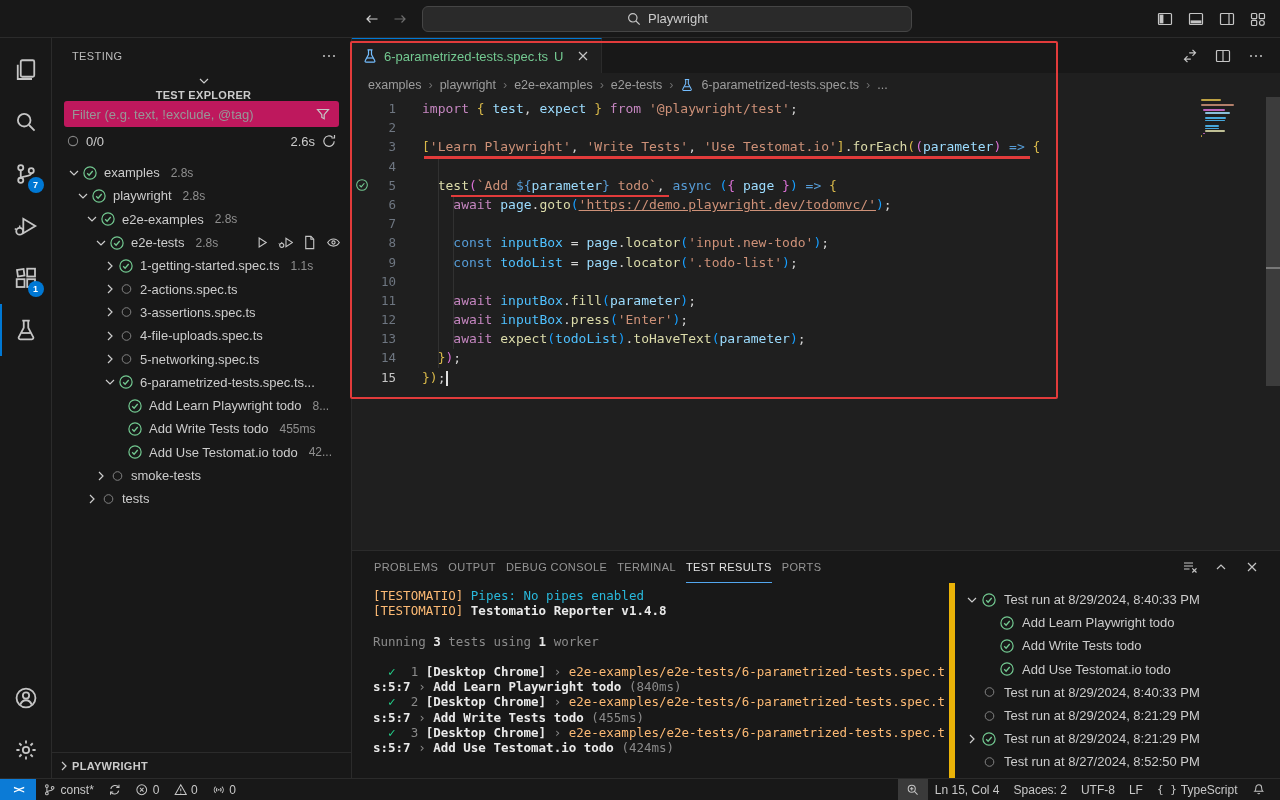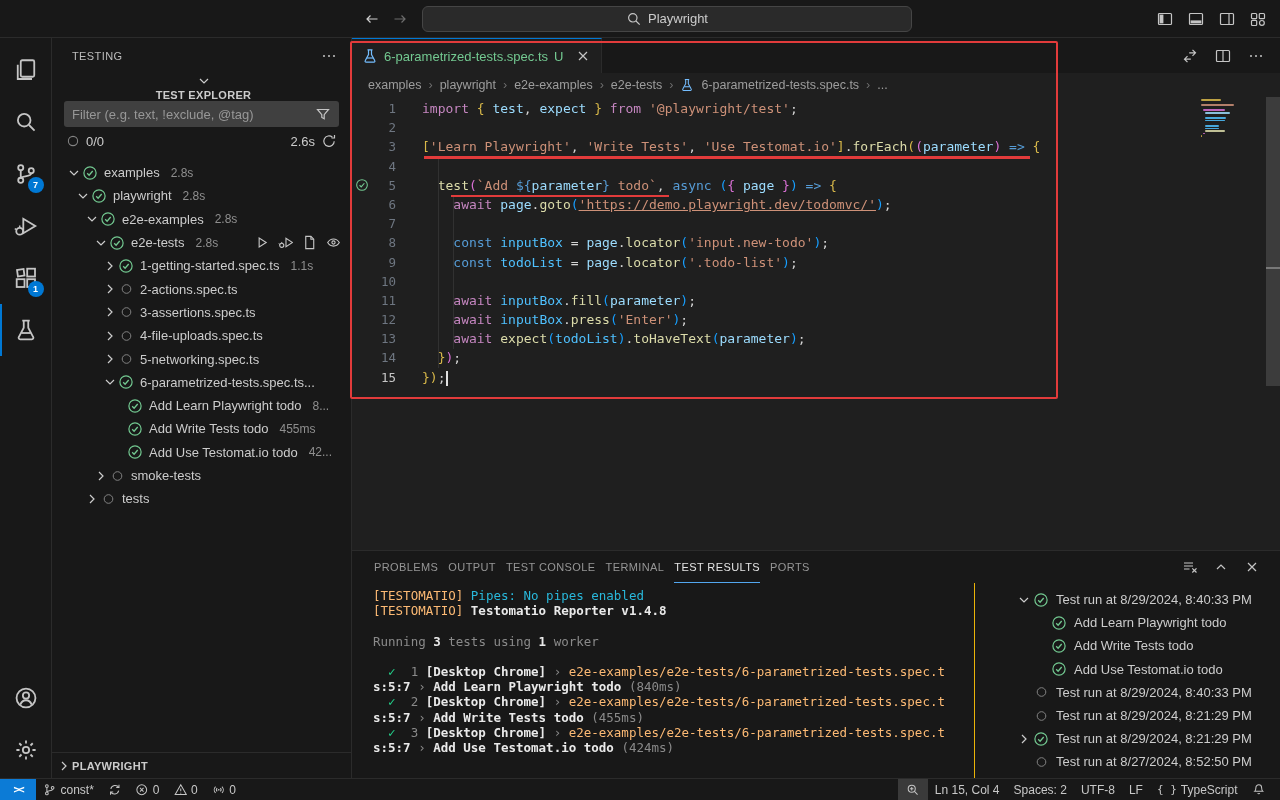--- a/index.html
+++ b/index.html
@@ -25,21 +25,21 @@
   .ab-item.active { color:#d7d7d7; box-shadow: inset 2px 0 0 #0078d4; }
   .badge { position:absolute; right:8px; bottom:7px; background:#0078d4; color:#fff; border-radius:50%; width:16px; height:16px;
            font-size:9px; display:flex; align-items:center; justify-content:center; font-weight:bold; }
   .ab-bottom { margin-top:auto; margin-bottom:2px; display:flex; flex-direction:column; align-items:center; }
 
   
   .sidebar { width:300px; background:#181818; border-right:1px solid #2b2b2b; display:flex; flex-direction:column; }
   .sb-header { height:35px; display:flex; align-items:center; padding:0 14px 0 20px; font-size:11px; color:#bdbdbd; letter-spacing:.4px; }
   .sb-header .ttl { flex:1; }
   .sb-section { display:flex; align-items:center; height:24px; padding-left:4px; font-weight:bold; font-size:11px; color:#cccccc; letter-spacing:.3px;flex-direction:column; }
-  .filter { margin:4px 12px 2px 12px; height:26px; background:#404040; border-radius:3px; display:flex; align-items:center; padding:0 8px; }
+  .filter { margin:4px 12px 2px 12px; height:26px; background:#be185d; border-radius:3px; display:flex; align-items:center; padding:0 8px; }
   .filter input { flex:1; background:transparent; border:none; outline:none; color:#cccccc; font-size:13px; font-family:"Liberation Sans",sans-serif; }
   .filter input::placeholder { color:#979797; }
   .summary { display:flex; align-items:center; height:24px; padding:0 14px 0 14px; gap:6px; }
   .summary .dur { margin-left:auto; display:flex; gap:6px; align-items:center; }
   .tree { margin-top:8px; }
   .trow { height:23.3px; display:flex; align-items:center; padding-right:6px; cursor:default; }
   .twist { width:16px; min-width:16px; display:flex; justify-content:center; color:#cccccc; }
   .ticon { width:16px; min-width:16px; display:flex; justify-content:center; margin-right:6px; }
   .tlabel { white-space:nowrap; overflow:hidden; text-overflow:ellipsis; }
   .ttime { color:#8f8f8f; font-size:12px; margin-left:11px; white-space:nowrap; }
@@ -75,21 +75,21 @@
   
   .panel { flex:1; background:#181818; border-top:1px solid #2b2b2b; display:flex; flex-direction:column; min-height:0; }
   .panel-tabs { height:32px; display:flex; align-items:stretch; padding:0 10px 0 22px; gap:10px; font-size:11px; color:#969696; letter-spacing:.4px; }
   .ptab { display:flex; align-items:center; border-bottom:1px solid transparent; white-space:nowrap; }
   .ptab.active { color:#e4e4e4; border-bottom-color:#53a7f0; }
   .panel-icons { margin-left:auto; display:flex; gap:15px; align-items:center; color:#cfcfcf; padding-right:10px; }
   .panel-body { flex:1; display:flex; min-height:0; overflow:hidden; }
   .terminal { flex:1; padding:5px 0 0 21px; font-family:"DejaVu Sans Mono",monospace; font-size:12.5px; line-height:15.2px; overflow:hidden; }
   .tl { white-space:pre; }
   .tw{color:#fdba74}.twb{color:#e9e9e9;font-weight:bold}.tg{color:#8a8a8a}.tgrn{color:#23d18b}.tcyan{color:#29b8db}
-  .results { width:306px; border-left:1px solid #eab308; padding-top:5px; overflow:hidden;padding-left:32px; }
+  .results { width:331px; border-left:6px solid #eab308; padding-top:5px; overflow:hidden; }
   .rrow { height:23.2px; display:flex; align-items:center; padding-left:8px; }
   .rrow .twist { width:18px; min-width:18px; }
   .rrow .ticon { margin-right:7px; }
 
   
   .statusbar { height:22px; background:#181818; border-top:1px solid #2b2b2b; display:flex; align-items:center; font-size:12px; color:#c8c8c8; }
   .remote { width:36px; height:100%; background:#0c7bd6; color:#fff; display:flex; align-items:center; justify-content:center; font-weight:bold; font-size:10px; letter-spacing:-1px; }
   .sb-item { display:flex; align-items:center; gap:4px; padding:0 7px; height:100%; }
   .sb-right { margin-left:auto; display:flex; align-items:center; height:100%; padding-right:8px; }
   .zoomtile { background:#3a3a3a; width:30px; justify-content:center; }
@@ -612,21 +612,21 @@
           <div class="vscroll">
             <div class="split"></div>
           </div>
         </div>
     </div>
 
     <div class="panel">
       <div class="panel-tabs" id="panel-tabs">
           <div class="ptab">PROBLEMS</div>
           <div class="ptab">OUTPUT</div>
-          <div class="ptab">TEST CONSOLE</div>
+          <div class="ptab">DEBUG CONSOLE</div>
           <div class="ptab">TERMINAL</div>
           <div class="ptab active">TEST RESULTS</div>
           <div class="ptab">PORTS</div>
           <div class="panel-icons">
             <span class="ico">
               <svg width="16" height="16" viewBox="0 0 16 16" fill="none" stroke="currentColor" stroke-width="1.2">
                 <path d="M2 4h9M2 7h9M2 10h5.5"></path>
                 <path d="M10.3 9.3l4.2 4.2M14.5 9.3l-4.2 4.2"></path>
               </svg>
             </span>

